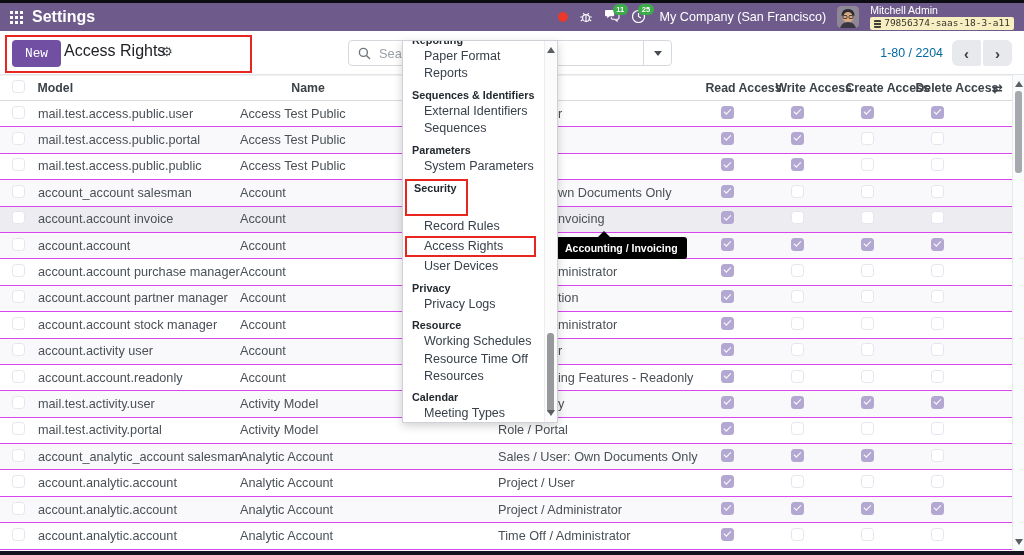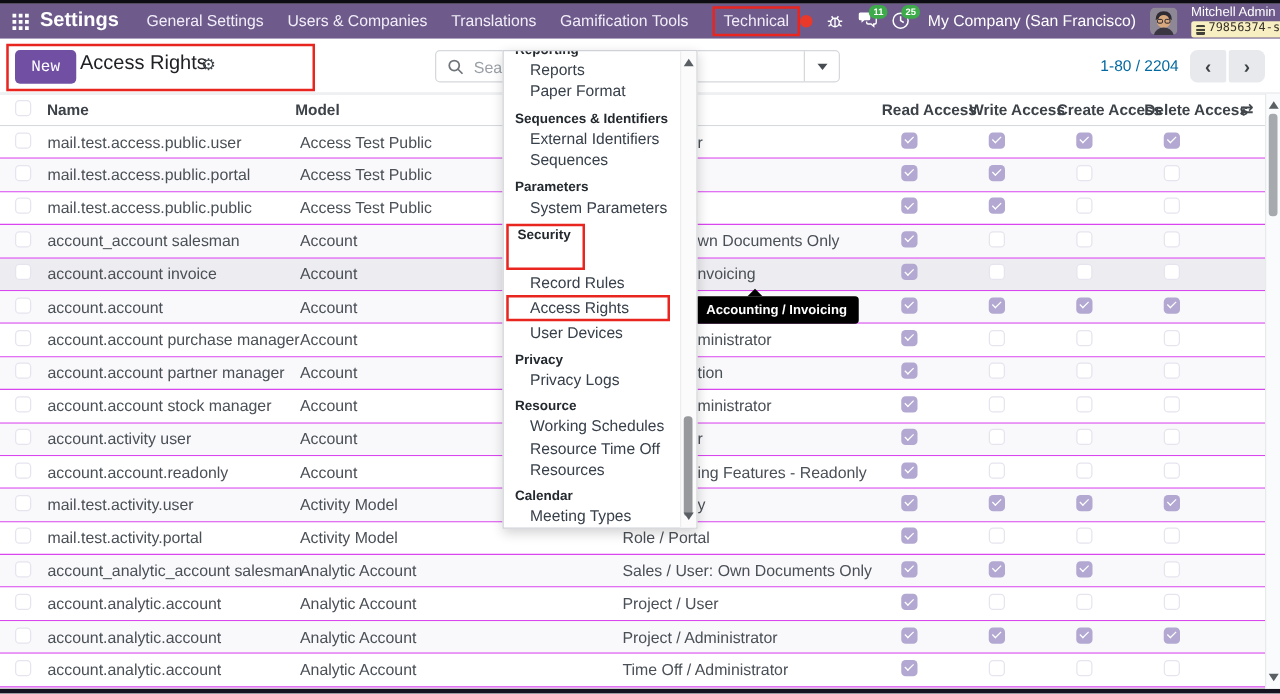--- a/index.html
+++ b/index.html
@@ -128,27 +128,20 @@
         <i></i>
         <i></i>
         <i></i>
         <i></i>
         <i></i>
         <i></i>
         <i></i>
         <i></i>
       </span>
     <span class="brand">Settings</span>
-    <nav class="nav-menu">
-        <span class="nav-item">General Settings</span>
-        <span class="nav-item">Users &amp; Companies</span>
-        <span class="nav-item">Translations</span>
-        <span class="nav-item">Gamification Tools</span>
-        <span class="nav-item nav-active">Technical</span>
-      </nav>
     <div class="nav-right">
       <span class="red-dot"></span>
       <span class="ic">
         <svg width="14" height="14" viewBox="0 0 14 14" fill="none" stroke="#fff" stroke-width="1.1">
           <circle cx="7" cy="8" r="3.4"></circle>
           <path d="M5.5 4.8 L4.3 3 M8.5 4.8 L9.7 3 M3.6 7 H1.2 M3.8 9.5 L1.8 11 M10.4 7 H12.8 M10.2 9.5 L12.2 11 M7 4.6 V11.4"></path>
         </svg>
       </span>
       <span class="ic">
         <svg width="16" height="15" viewBox="0 0 16 15">
@@ -207,22 +200,22 @@
       <button class="pager-btn prev">‹</button>
       <button class="pager-btn next">›</button>
     </div>
   </div>
 
   <div class="table">
     <div class="thead">
       <div class="c c-cb">
         <span class="cb off"></span>
       </div>
+      <div class="c c-model">Model</div>
       <div class="c c-name">Name</div>
-      <div class="c c-model">Model</div>
       <div class="c c-group"></div>
       <div class="c c-acc">Read Access</div>
       <div class="c c-acc">Write Access</div>
       <div class="c c-acc">Create Access</div>
       <div class="c c-acc">Delete Access</div>
       <div class="c c-icon">⇄</div>
     </div>
     <div class="tbody">
         <div class="trow">
           <div class="c c-cb"><span class="cb off"></span></div>
@@ -393,22 +386,22 @@
           <div class="c c-acc"><span class="cb off"></span></div>
           <div class="c c-acc"><span class="cb off"></span></div>
           <div class="c c-acc"><span class="cb off"></span></div>
         </div>
       </div>
   </div>
 
   <div class="dropdown">
     <div class="dd-content">
         <div class="menu-header clipped">Reporting</div>
+        <div class="menu-item">Paper Format</div>
         <div class="menu-item">Reports</div>
-        <div class="menu-item">Paper Format</div>
         <div class="menu-header">Sequences &amp; Identifiers</div>
         <div class="menu-item">External Identifiers</div>
         <div class="menu-item">Sequences</div>
         <div class="menu-header">Parameters</div>
         <div class="menu-item">System Parameters</div>
         <div class="menu-header red-hdr">Security</div>
         <div class="menu-item">Record Rules</div>
         <div class="menu-item red-item">Access Rights</div>
         <div class="menu-item">User Devices</div>
         <div class="menu-header">Privacy</div>

